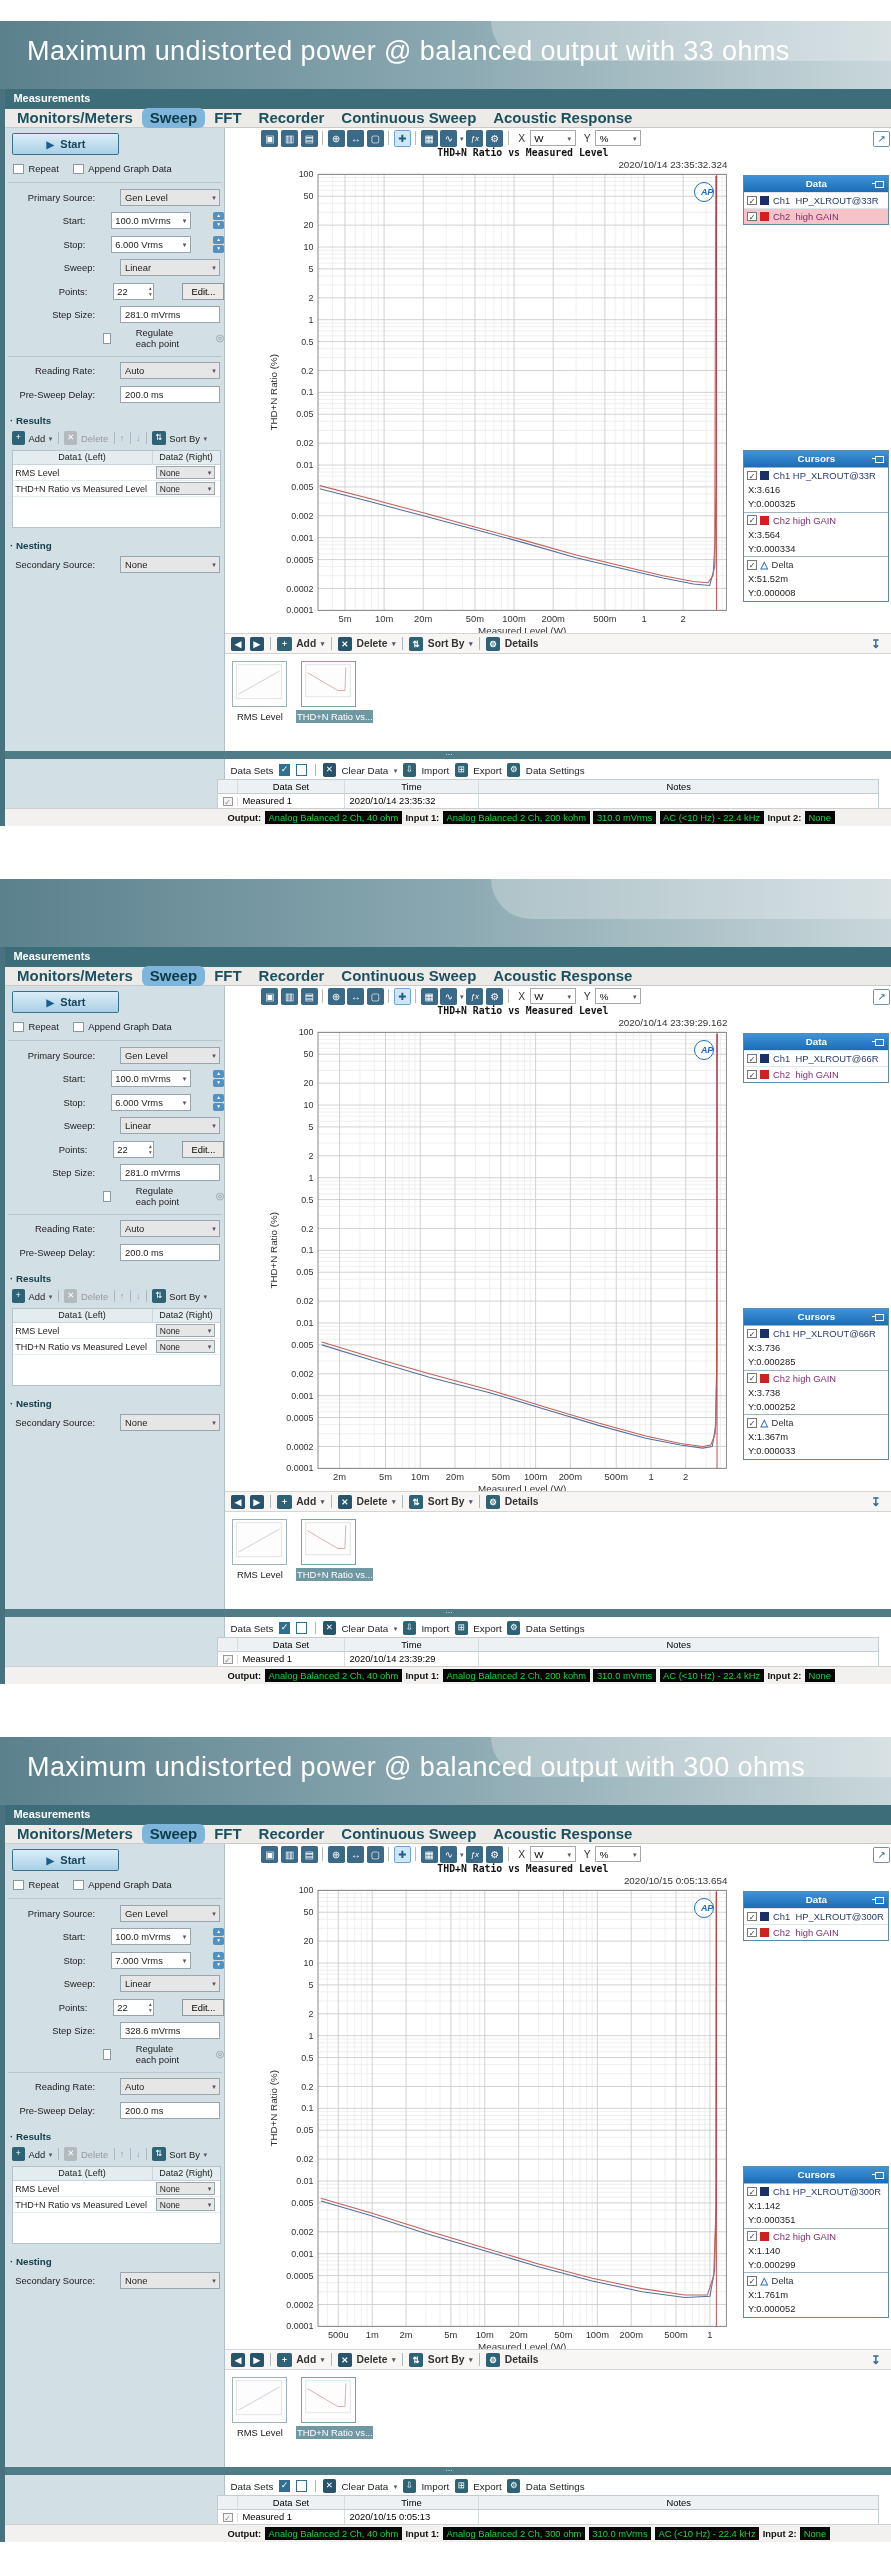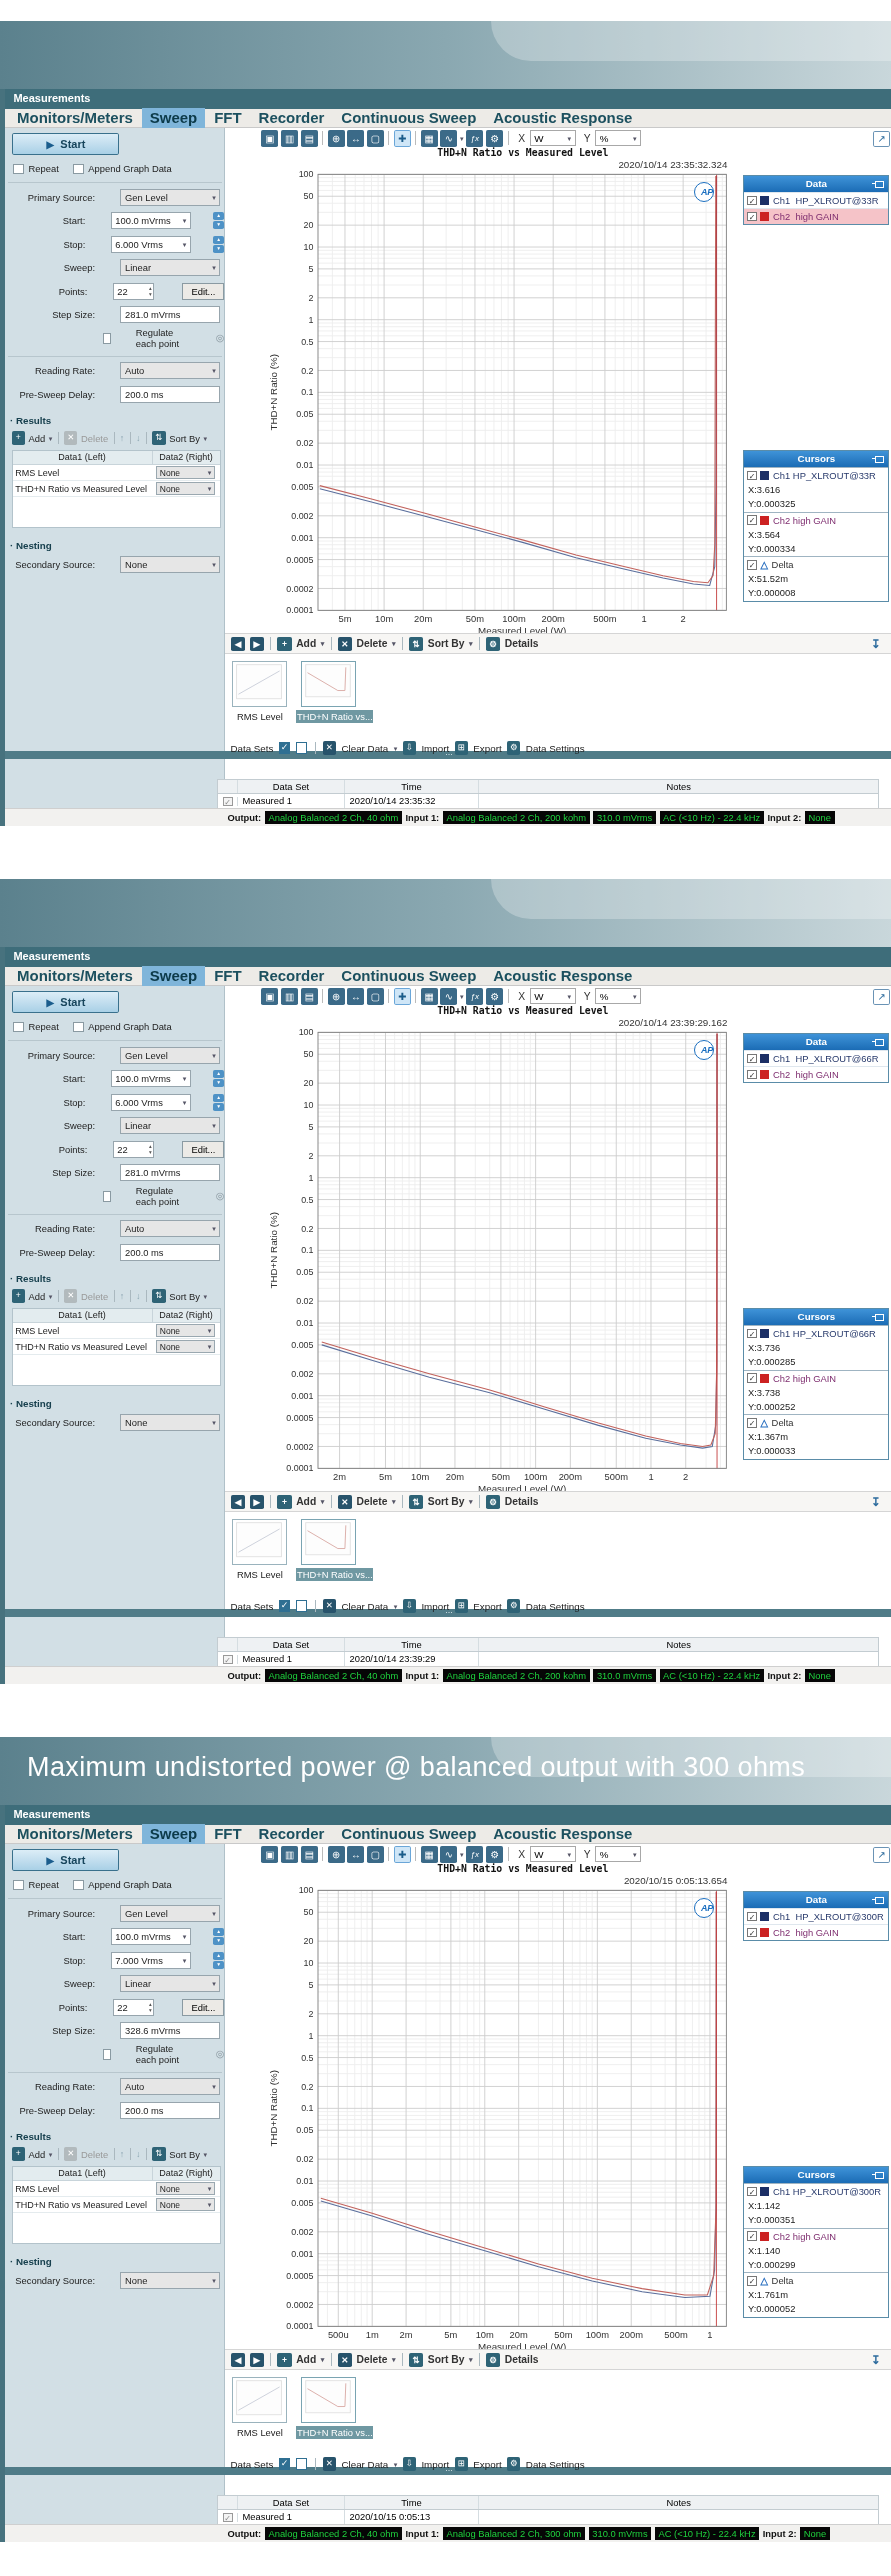--- a/index.html
+++ b/index.html
@@ -8,21 +8,21 @@
   
   .banner{position:absolute;left:0;top:21.4px;width:892px;height:68px;background:linear-gradient(90deg,#5b818d 0%,#8aa8b1 50%,#c9d7db 100%);overflow:hidden;}
   .banner-tab{position:absolute;right:-9px;top:0;width:46%;height:58%;background:rgba(255,255,255,.27);border-bottom-left-radius:54px;}
   .banner-title{position:absolute;left:27px;top:15px;margin:0;font-size:27px;font-weight:400;color:#fff;letter-spacing:0.4px;white-space:nowrap;}
   
   .win{position:absolute;left:0;top:89px;width:892px;height:737px;background:#e9e7e3;}
   .strip{position:absolute;left:0;top:0;width:5.4px;height:737px;background:#47727e;}
   .mbar{position:absolute;left:5.4px;top:0;width:887px;height:19.6px;background:#3e6d7a;color:#fff;font-size:11px;font-weight:bold;line-height:19.6px;padding-left:8px;box-sizing:border-box;}
   .tabs{position:absolute;left:5.4px;top:19.6px;width:887px;height:19.6px;background:#edebe7;border-bottom:0.9px solid #c9c9c9;display:flex;align-items:center;padding-left:3.6px;box-sizing:border-box;}
   .tab{font-size:15px;font-weight:bold;color:#1c505f;padding:1.8px 8px;margin-right:0.9px;white-space:nowrap;cursor:default;}
-  .tab.active{background:#7fb5da;color:#0c3a49;}
+  .tab.active{background:#7fb5da;color:#0c3a49;border-radius:6px;}
   .body{position:absolute;left:5.4px;top:39px;width:887px;height:680px;background:#fff;}
   .statusbar{position:absolute;left:5.4px;top:719px;width:887px;height:18px;background:#f2f1ef;border-top:0.9px solid #cfcfcf;display:flex;align-items:center;gap:3.6px;padding-left:222px;box-sizing:border-box;font-size:9.4px;font-weight:bold;color:#111;white-space:nowrap;}
   .badge{background:#060606;color:#1fd23e;padding:0.9px 3.6px;font-size:9.4px;font-weight:normal;}
   
   .sidebar{position:absolute;left:0;top:0;width:220px;height:680px;background:#d2dfe5;border-right:0.9px solid #b0c1c9;box-sizing:border-box;font-size:9.4px;color:#222;}
   .start-btn{margin:5.4px 0 0 7.1px;width:107px;height:22px;background:linear-gradient(#dcedf7,#a9d0e6);border:0.9px solid #39708c;border-radius:1.8px;font-family:"Liberation Sans",sans-serif;font-weight:bold;font-size:11px;color:#17455c;display:flex;align-items:center;justify-content:center;gap:6.2px;cursor:default;}
   .play{color:#1b5d8d;font-size:9.8px;}
   .cbrow{display:flex;gap:14.3px;margin:8px 0 0 8px;align-items:center;}
   .cbl{display:flex;gap:4.5px;align-items:center;}
   .cb{width:10.7px;height:10.7px;background:#fff;border:0.9px solid #8a9aa2;display:inline-block;box-sizing:border-box;}
@@ -90,21 +90,21 @@
   .dlbtn{margin-left:auto;margin-right:10.7px;color:#2f6d9e;font-size:11.6px;font-weight:bold;}
   
   .thumb{position:absolute;top:533px;width:55px;height:46px;background:#fff;border:0.9px solid #9ab3bd;box-sizing:border-box;}
   .thumb.t1{left:227px;} .thumb.t2{left:296px;border:1.8px solid #7aa4b2;}
   .tlabel{position:absolute;top:582px;height:13.4px;font-size:9.4px;line-height:13.4px;text-align:center;white-space:nowrap;overflow:hidden;}
   .tlabel.t1l{left:218px;width:73px;color:#222;}
   .tlabel.t2l{left:291px;width:77px;background:#6f98a2;color:#fff;}
   .grip{position:absolute;left:0;top:623px;width:887px;height:8px;background:#507c88;}
   .grip::after{content:"...";display:block;text-align:center;color:#d9e6ea;font-size:9px;line-height:3.6px;}
   
-  .dstb{position:absolute;left:225px;top:613px;display:flex;align-items:center;gap:5.4px;font-size:9.8px;color:#222;height:14.3px;}
+  .dstb{position:absolute;left:225px;top:635px;display:flex;align-items:center;gap:5.4px;font-size:9.8px;color:#222;height:14.3px;}
   .dstb .icon16{width:13.4px;height:13.4px;line-height:13.4px;}
   .cbsel{width:11.6px;height:11.6px;box-sizing:border-box;}
   .cbsel.on{background:#2f6f92;color:#fff;font-size:9px;line-height:11.6px;text-align:center;}
   .cbsel.off{background:#fff;border:0.9px solid #2f6f92;}
   .dstable{position:absolute;left:212px;top:651px;width:662px;border:0.9px solid #c3ccd1;background:#fff;font-size:9.4px;box-sizing:border-box;}
   .dsthead{display:flex;background:#eef1f3;height:13.4px;line-height:13.4px;border-bottom:0.9px solid #c3ccd1;}
   .dstrow{display:flex;height:14.3px;line-height:14.3px;align-items:center;}
   .dc0{width:19.6px;border-right:0.9px solid #d5dde1;display:flex;justify-content:center;align-items:center;box-sizing:border-box;}
   .dc1{width:107px;border-right:0.9px solid #d5dde1;text-align:center;box-sizing:border-box;}
   .dc2{width:134px;border-right:0.9px solid #d5dde1;text-align:center;box-sizing:border-box;}
@@ -112,20 +112,21 @@
   .dstrow .dc1,.dstrow .dc2{text-align:left;padding-left:4.5px;}
   .cbsm.gray{color:#888;border-color:#999;background:#f4f4f4;}
 </style>
 </head>
 <body>
 
 <div id="pages">
 <section class="panel">
   <div class="banner">
     <div class="banner-tab"></div>
+    <h1 class="banner-title">Maximum undistorted power @ balanced output with 33 ohms</h1>
   </div>
   <div class="win">
     <div class="strip"></div>
     <div class="mbar">Measurements</div>
     <div class="tabs">
       <span class="tab">Monitors/Meters</span>
       <span class="tab active">Sweep</span>
       <span class="tab">FFT</span>
       <span class="tab">Recorder</span>
       <span class="tab">Continuous Sweep</span>

